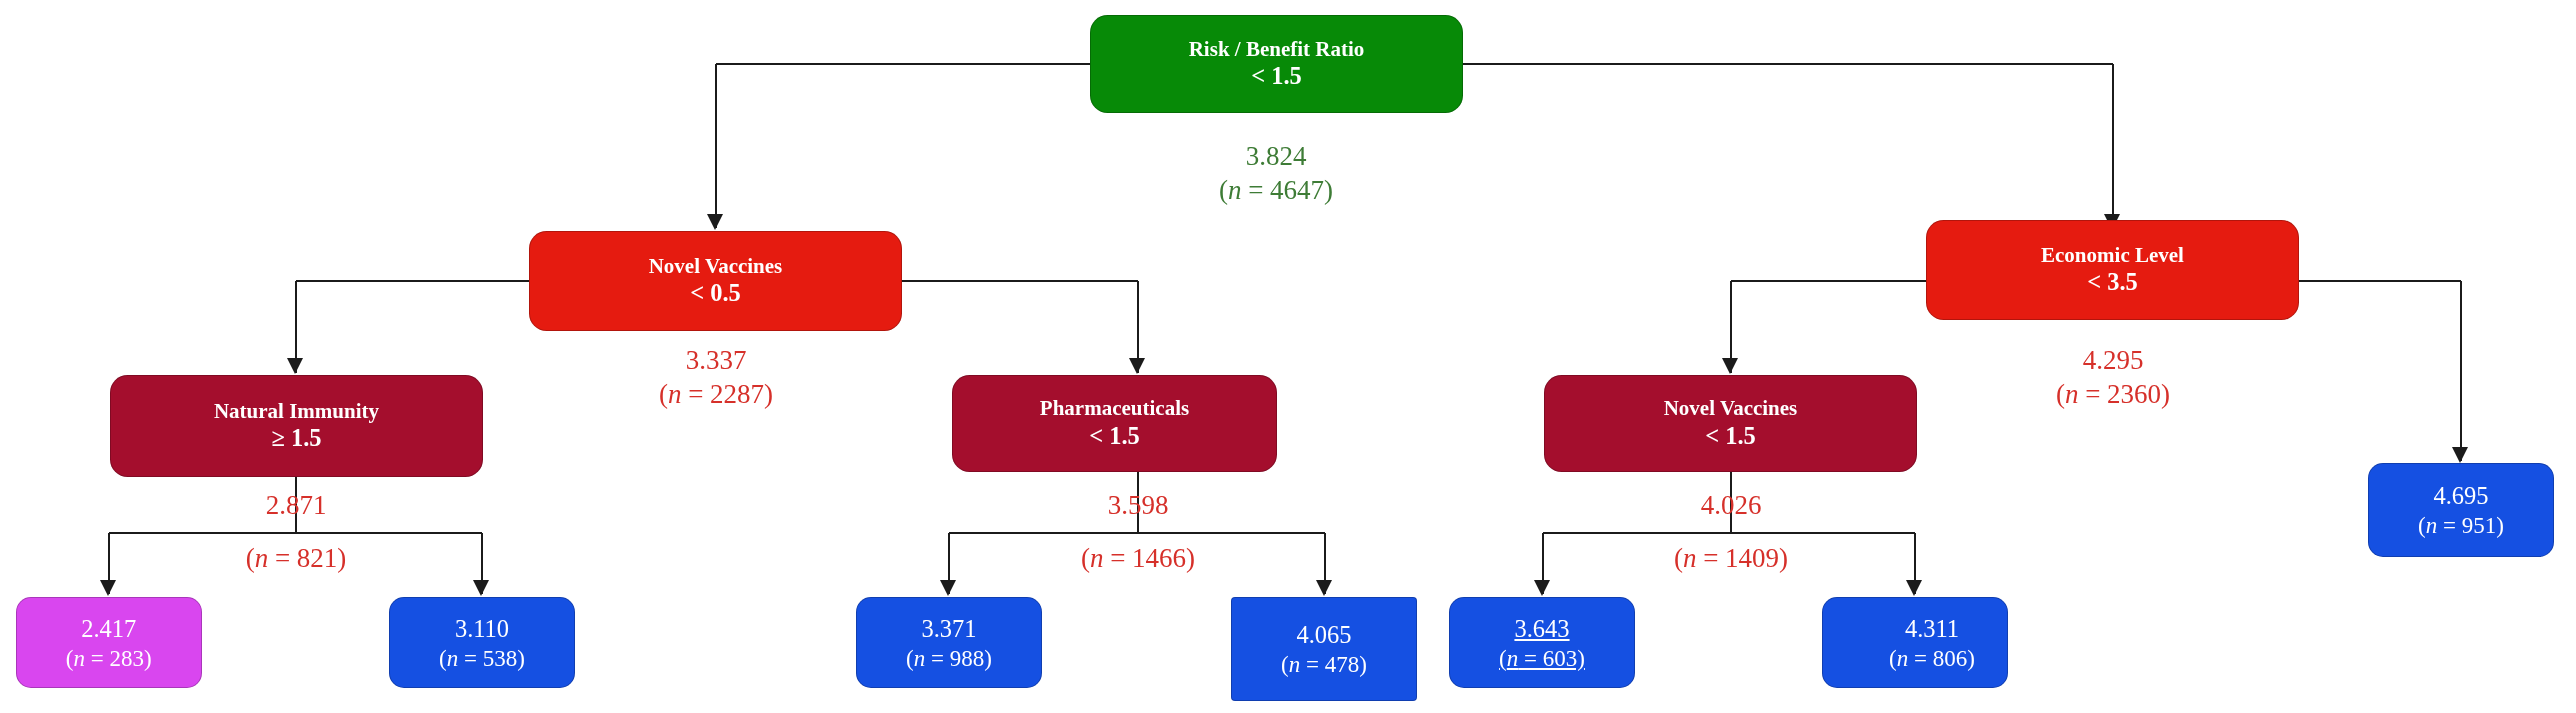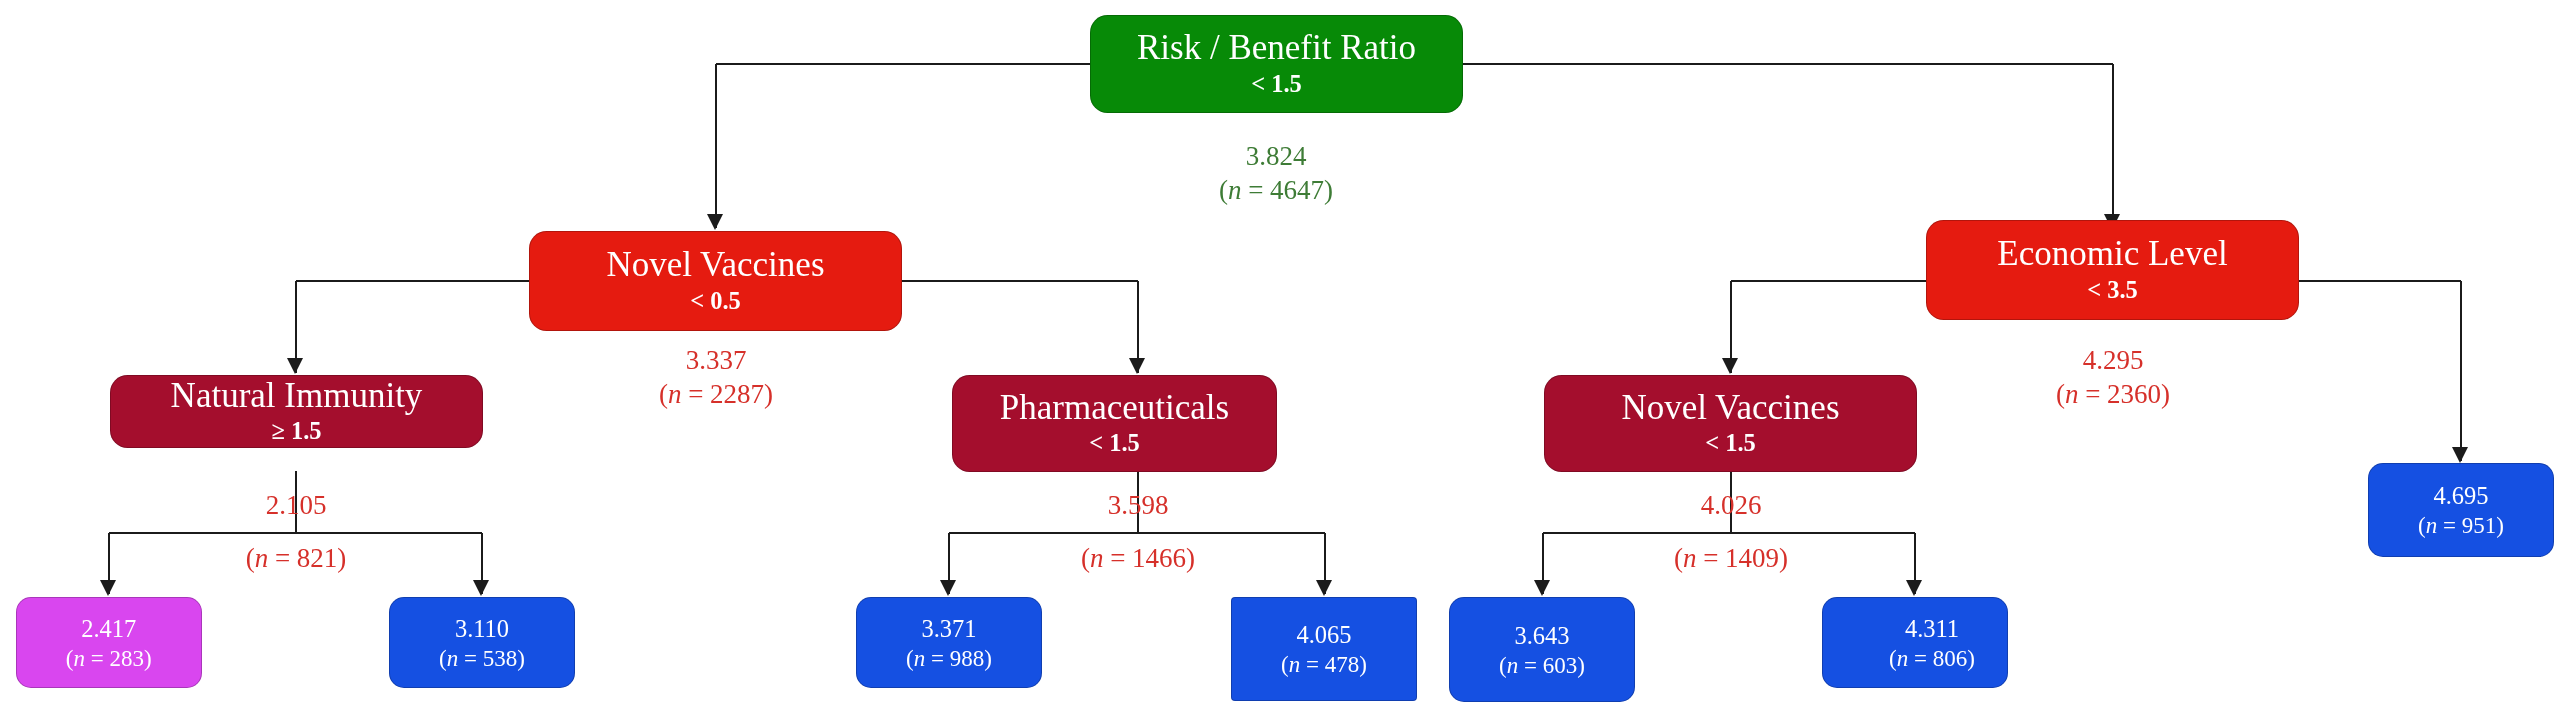--- a/index.html
+++ b/index.html
@@ -12,21 +12,21 @@
   }
   .node{
     position:absolute;
     box-sizing:border-box;
     border-radius:17.5px;
     display:flex;flex-direction:column;
     align-items:center;justify-content:center;
     color:#ffffff;text-align:center;
     border:1.7px solid rgba(0,0,0,0.22);
   }
-  .node-label{font-weight:400;font-size:35px;line-height:1.05;white-space:nowrap;}
+  .node-label{font-weight:700;font-size:21px;line-height:1.05;white-space:nowrap;}
   .node-threshold{font-weight:700;font-size:24.5px;line-height:1.1;margin-top:3.5px;white-space:nowrap;}
   .leaf-value{font-size:24.5px;line-height:1.3;white-space:nowrap;}
   .leaf-n{font-size:23px;line-height:1.2;white-space:nowrap;}
   .stat{
     position:absolute;transform:translateX(-50%);
     text-align:center;font-size:27px;line-height:34px;white-space:nowrap;
   }
   .stat-line{white-space:nowrap;}
   .eh,.ev{position:absolute;background:#1b1b1b;}
   .arrow{
@@ -94,25 +94,25 @@
       <div class="stat-line"><span><span>(</span><i>n</i><span> = 2287)</span></span></div>
     </div>
     <div class="node" style="left: 1926px; top: 220px; width: 373px; height: 100px; background: rgb(229, 27, 16); color: rgb(255, 255, 255);">
       <div class="node-label">Economic Level</div>
       <div class="node-threshold">&lt; 3.5</div>
     </div>
     <div class="stat" style="left: 2113px; top: 343px; color: rgb(214, 48, 42);">
       <div class="stat-line">4.295</div>
       <div class="stat-line"><span><span>(</span><i>n</i><span> = 2360)</span></span></div>
     </div>
-    <div class="node" style="left: 110px; top: 375px; width: 373px; height: 73px; background: rgb(164, 14, 45); color: rgb(255, 255, 255);">
+    <div class="node" style="left: 110px; top: 375px; width: 373px; height: 102px; background: rgb(164, 14, 45); color: rgb(255, 255, 255);">
       <div class="node-label">Natural Immunity</div>
       <div class="node-threshold">≥ 1.5</div>
     </div>
-    <div class="stat" style="left: 296px; top: 488px; color: rgb(214, 48, 42);">2.105</div>
+    <div class="stat" style="left: 296px; top: 488px; color: rgb(214, 48, 42);">2.871</div>
     <div class="stat" style="left: 296px; top: 541px; color: rgb(214, 48, 42);"><span><span>(</span><i>n</i><span> = 821)</span></span></div>
     <div class="node" style="left: 952px; top: 375px; width: 325px; height: 97px; background: rgb(164, 14, 45); color: rgb(255, 255, 255);">
       <div class="node-label">Pharmaceuticals</div>
       <div class="node-threshold">&lt; 1.5</div>
     </div>
     <div class="stat" style="left: 1138px; top: 488px; color: rgb(214, 48, 42);">3.598</div>
     <div class="stat" style="left: 1138px; top: 541px; color: rgb(214, 48, 42);"><span><span>(</span><i>n</i><span> = 1466)</span></span></div>
     <div class="node" style="left: 1544px; top: 375px; width: 373px; height: 97px; background: rgb(164, 14, 45); color: rgb(255, 255, 255);">
       <div class="node-label">Novel Vaccines</div>
       <div class="node-threshold">&lt; 1.5</div>
@@ -128,21 +128,21 @@
       <div class="leaf-n"><span><span>(</span><i>n</i><span> = 538)</span></span></div>
     </div>
     <div class="node" style="left: 856px; top: 597px; width: 186px; height: 91px; background: rgb(21, 80, 226); color: rgb(255, 255, 255); border-radius: 15px;">
       <div class="leaf-value">3.371</div>
       <div class="leaf-n"><span><span>(</span><i>n</i><span> = 988)</span></span></div>
     </div>
     <div class="node" style="left: 1231px; top: 597px; width: 186px; height: 104px; background: rgb(21, 80, 226); color: rgb(255, 255, 255); border-radius: 4px;">
       <div class="leaf-value">4.065</div>
       <div class="leaf-n"><span><span>(</span><i>n</i><span> = 478)</span></span></div>
     </div>
-    <div class="node" style="left: 1449px; top: 597px; width: 186px; height: 105px; background: rgb(21, 80, 226); color: rgb(255, 255, 255); border-radius: 15px;">
+    <div class="node" style="left: 1449px; top: 597px; width: 186px; height: 91px; background: rgb(21, 80, 226); color: rgb(255, 255, 255); border-radius: 15px; text-decoration: underline;">
       <div class="leaf-value">3.643</div>
       <div class="leaf-n"><span><span>(</span><i>n</i><span> = 603)</span></span></div>
     </div>
     <div class="node" style="left: 1822px; top: 597px; width: 186px; height: 91px; background: rgb(21, 80, 226); color: rgb(255, 255, 255); border-radius: 15px; padding-left: 34px;">
       <div class="leaf-value">4.311</div>
       <div class="leaf-n"><span><span>(</span><i>n</i><span> = 806)</span></span></div>
     </div>
     <div class="node" style="left: 2368px; top: 463px; width: 186px; height: 94px; background: rgb(21, 80, 226); color: rgb(255, 255, 255); border-radius: 15px;">
       <div class="leaf-value">4.695</div>
       <div class="leaf-n"><span><span>(</span><i>n</i><span> = 951)</span></span></div>

